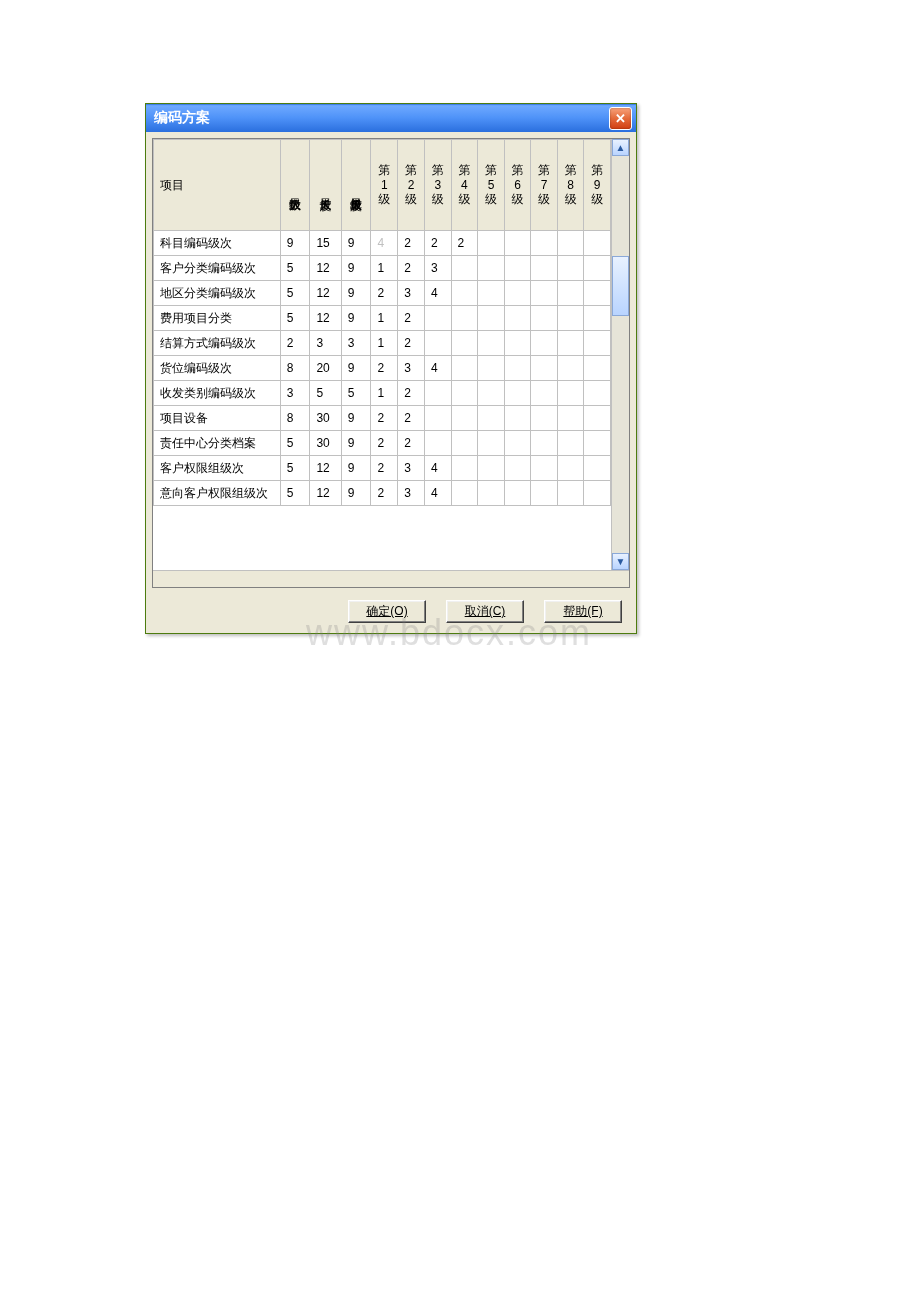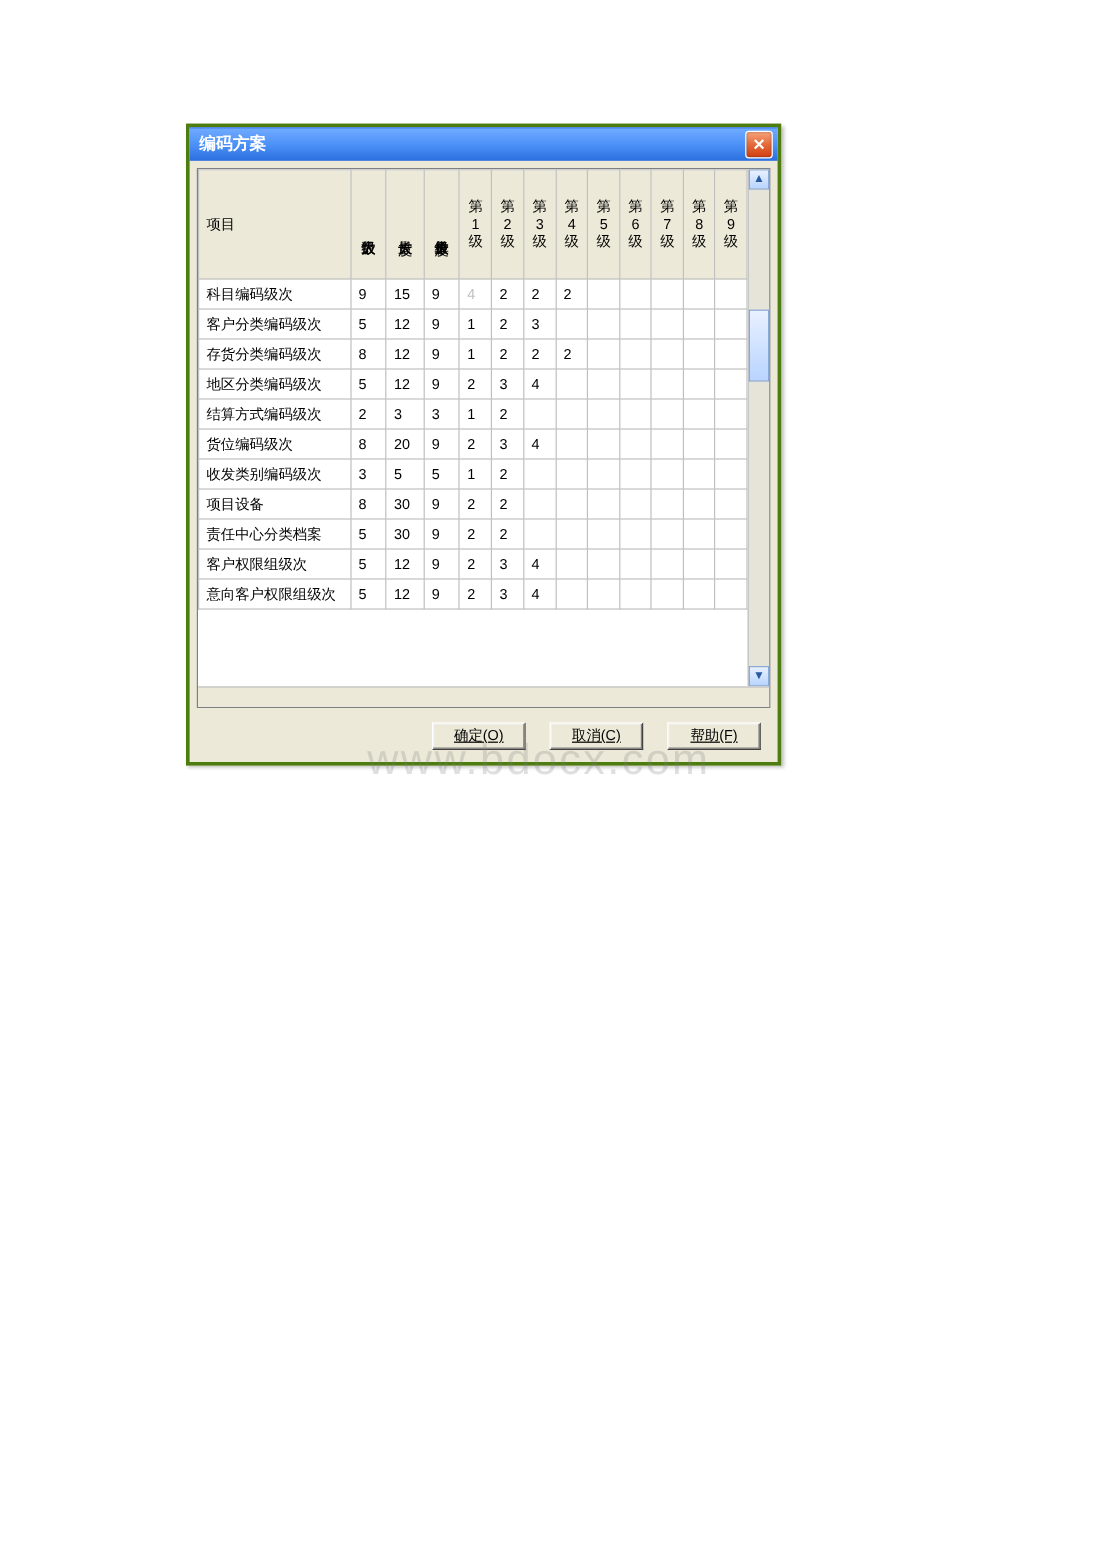--- a/index.html
+++ b/index.html
@@ -10,25 +10,25 @@
     background: #fff;
   }
   .page {
     width: 920px;
     height: 1302px;
     position: relative;
     background: #fff;
   }
   .dialog {
     position: absolute;
-    left: 155px;
+    left: 145px;
     top: 103px;
     width: 490px;
     background: #ece9d8;
-    border: 3px solid #4d7c0f;
+    border: 1px solid #4d7c0f;
     box-shadow: 2px 2px 3px rgba(0,0,0,0.25);
   }
   .titlebar {
     height: 28px;
     background: linear-gradient(to bottom, #0a246a 0%, #3a6ea5 5%, #3a6ea5 95%, #0a246a 100%);
     background: linear-gradient(to bottom, #0058e0 0%, #2b7cff 8%, #3a8bff 50%, #0a5ce0 100%);
     background: #3a6ea5;
     background: linear-gradient(to right, #0a5ce0, #3a8bff);
     display: flex;
     align-items: center;
@@ -295,42 +295,42 @@
                     <td>2</td>
                     <td>3</td>
                     <td></td>
                     <td></td>
                     <td></td>
                     <td></td>
                     <td></td>
                     <td></td>
                   </tr>
                   <tr>
-                    <td class="label">存货分类编码级次</td>
-                    <td>8</td>
+                    <td class="label">地区分类编码级次</td>
+                    <td>5</td>
                     <td>12</td>
                     <td>9</td>
+                    <td>2</td>
+                    <td>3</td>
+                    <td>4</td>
+                    <td></td>
+                    <td></td>
+                    <td></td>
+                    <td></td>
+                    <td></td>
+                    <td></td>
+                  </tr>
+                  <tr>
+                    <td class="label">费用项目分类</td>
+                    <td>5</td>
+                    <td>12</td>
+                    <td>9</td>
                     <td>1</td>
                     <td>2</td>
-                    <td>2</td>
-                    <td>2</td>
-                    <td></td>
-                    <td></td>
-                    <td></td>
-                    <td></td>
-                    <td></td>
-                  </tr>
-                  <tr>
-                    <td class="label">地区分类编码级次</td>
-                    <td>5</td>
-                    <td>12</td>
-                    <td>9</td>
-                    <td>2</td>
-                    <td>3</td>
-                    <td>4</td>
+                    <td></td>
                     <td></td>
                     <td></td>
                     <td></td>
                     <td></td>
                     <td></td>
                     <td></td>
                   </tr>
                   <tr>
                     <td class="label">结算方式编码级次</td>
                     <td>2</td>

